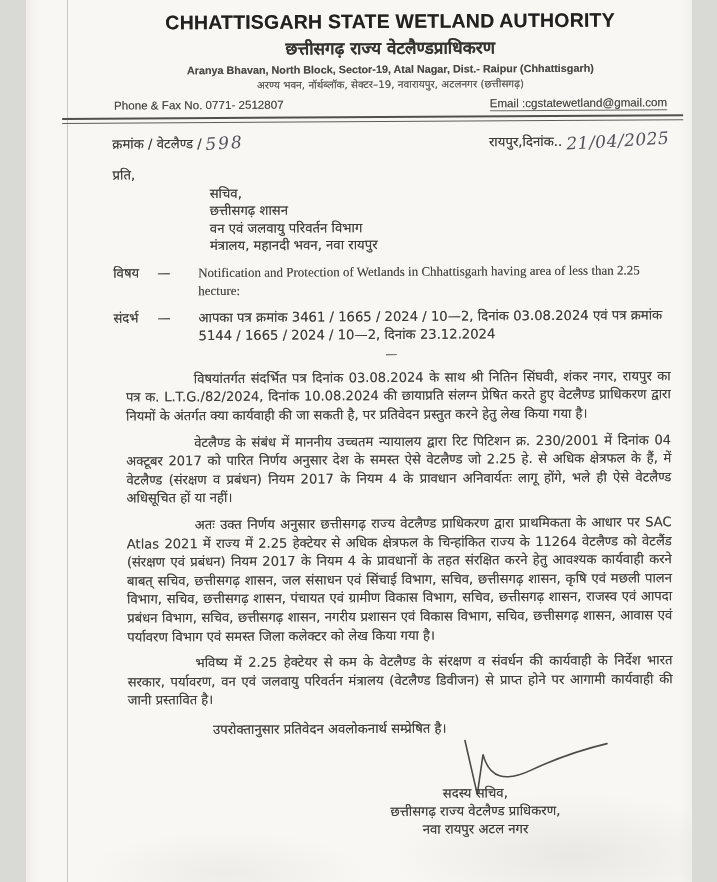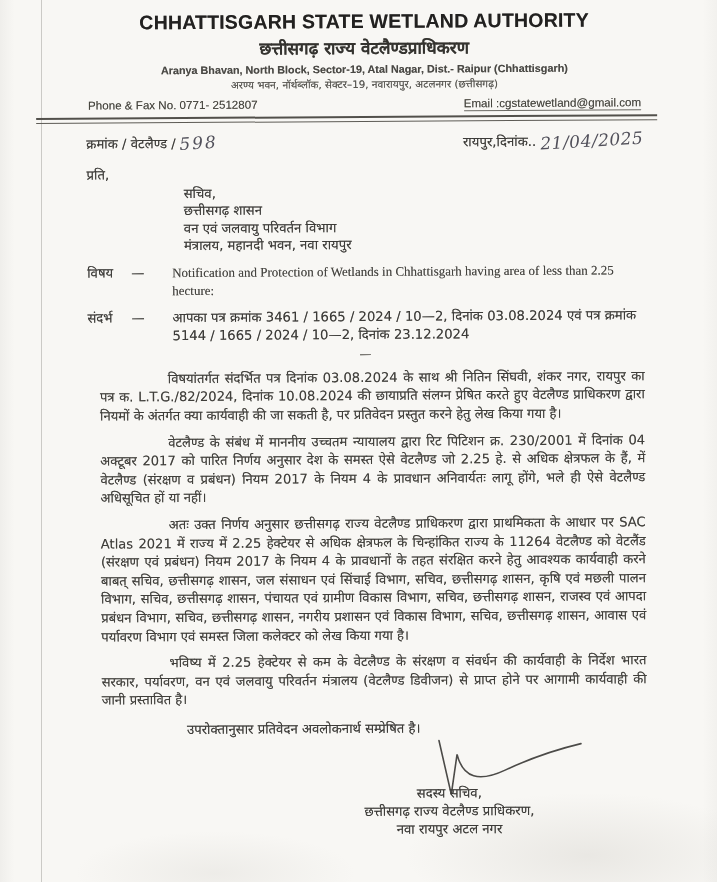--- a/index.html
+++ b/index.html
@@ -1,18 +1,18 @@
 <!DOCTYPE html>
 <html lang="hi"><head>
 <meta charset="utf-8">
 <style>
   html, body { margin: 0; padding: 0; background: #d9d9d6; }
   .page {
     position: relative;
-    width: 717px;
+    width: 666px;
     height: 882px;
     margin: 0 auto;
     background:
       radial-gradient(ellipse 260px 90px at 82% 97%, rgba(190,186,178,.25), rgba(0,0,0,0) 70%),
       radial-gradient(ellipse 200px 60px at 30% 99%, rgba(195,192,185,.2), rgba(0,0,0,0) 70%),
       linear-gradient(90deg, #efeeeb 0, #f8f7f4 2%, #f8f7f4 98%, #f2f1ee 100%),
       #f8f7f4;
     overflow: hidden;
     font-family: "DejaVu Sans", "Liberation Sans", sans-serif;
     color: #3c3b38;

